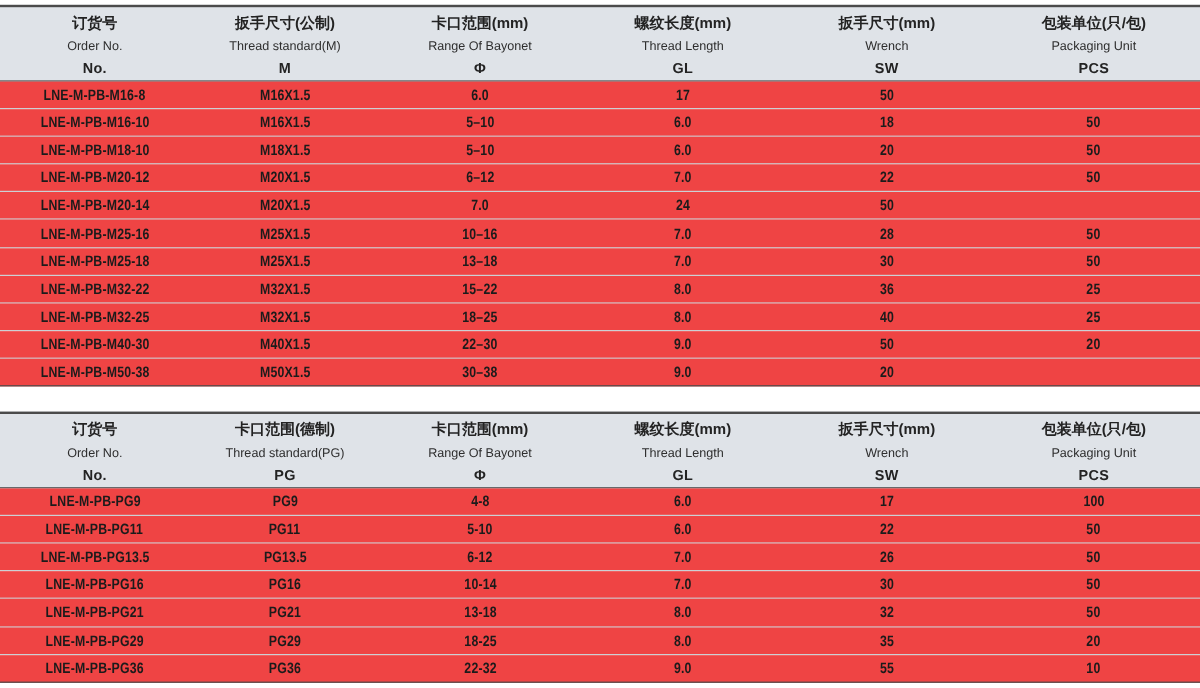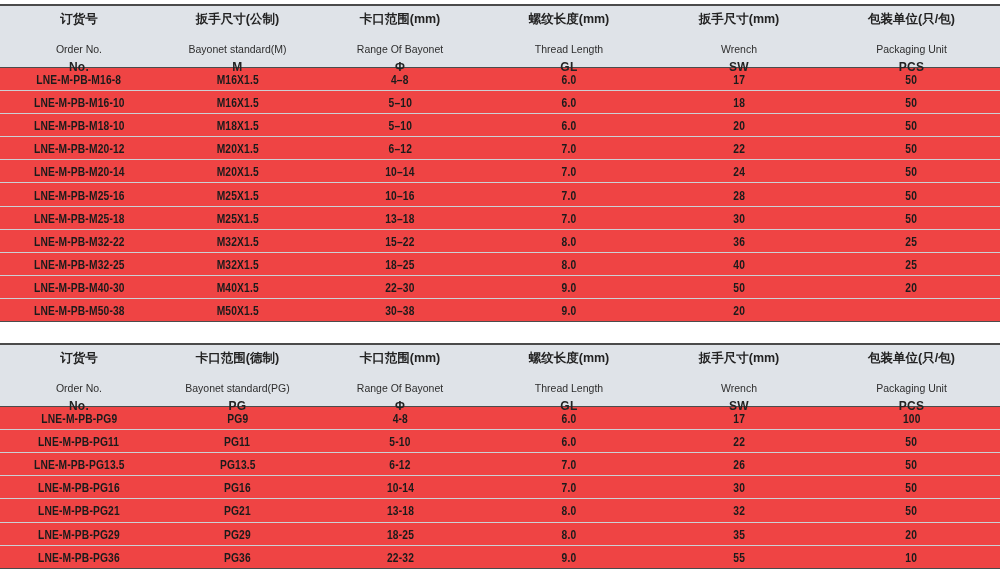--- a/index.html
+++ b/index.html
@@ -21,21 +21,21 @@
     display:grid;
     grid-template-columns:15.8% 15.9% 16.6% 17.2% 16.8% 17.7%;
     background:var(--header-bg);
     border-top:2px solid var(--border-dark);
     border-bottom:1.5px solid var(--border-dark);
     height:64px;
     padding-top:6px;
   }
   .hcell{display:flex;flex-direction:column;align-items:center;text-align:center;line-height:1.15;}
   .zh{font-size:12.5px;font-weight:600;color:#232323;}
-  .en{font-size:10.5px;font-weight:400;color:#2e2e2e;margin-top:17px;}
+  .en{font-size:10.5px;font-weight:400;color:#2e2e2e;margin-top:7px;}
   .abbr{font-size:12px;font-weight:600;color:#232323;margin-top:6px;letter-spacing:0.3px;}
   .tbody{width:100%;}
   .trow{
     display:grid;
     grid-template-columns:15.8% 15.9% 16.6% 17.2% 16.8% 17.7%;
     height:23.1px;
     align-items:center;
     border-bottom:1px solid var(--row-line);
     background:#ef4444;
   }
@@ -58,21 +58,21 @@
 
   <section class="spec-table">
     <div class="thead">
         <div class="hcell">
           <div class="zh">订货号</div>
           <div class="en">Order No.</div>
           <div class="abbr">No.</div>
         </div>
         <div class="hcell">
           <div class="zh">扳手尺寸(公制)</div>
-          <div class="en">Bayonet standard(M)</div>
+          <div class="en">Thread standard(M)</div>
           <div class="abbr">M</div>
         </div>
         <div class="hcell">
           <div class="zh">卡口范围(mm)</div>
           <div class="en">Range Of Bayonet</div>
           <div class="abbr">Φ</div>
         </div>
         <div class="hcell">
           <div class="zh">螺纹长度(mm)</div>
           <div class="en">Thread Length</div>
@@ -86,21 +86,20 @@
         <div class="hcell">
           <div class="zh">包装单位(只/包)</div>
           <div class="en">Packaging Unit</div>
           <div class="abbr">PCS</div>
         </div>
       </div>
     <div class="tbody">
         <div class="trow">
           <div class="cell"><span class="ct">LNE-M-PB-M16-8</span></div>
           <div class="cell"><span class="ct">M16X1.5</span></div>
-          <div class="cell"><span class="ct">4–8</span></div>
           <div class="cell"><span class="ct">6.0</span></div>
           <div class="cell"><span class="ct">17</span></div>
           <div class="cell"><span class="ct">50</span></div>
         </div>
         <div class="trow">
           <div class="cell"><span class="ct">LNE-M-PB-M16-10</span></div>
           <div class="cell"><span class="ct">M16X1.5</span></div>
           <div class="cell"><span class="ct">5–10</span></div>
           <div class="cell"><span class="ct">6.0</span></div>
           <div class="cell"><span class="ct">18</span></div>
@@ -118,21 +117,20 @@
           <div class="cell"><span class="ct">LNE-M-PB-M20-12</span></div>
           <div class="cell"><span class="ct">M20X1.5</span></div>
           <div class="cell"><span class="ct">6–12</span></div>
           <div class="cell"><span class="ct">7.0</span></div>
           <div class="cell"><span class="ct">22</span></div>
           <div class="cell"><span class="ct">50</span></div>
         </div>
         <div class="trow">
           <div class="cell"><span class="ct">LNE-M-PB-M20-14</span></div>
           <div class="cell"><span class="ct">M20X1.5</span></div>
-          <div class="cell"><span class="ct">10–14</span></div>
           <div class="cell"><span class="ct">7.0</span></div>
           <div class="cell"><span class="ct">24</span></div>
           <div class="cell"><span class="ct">50</span></div>
         </div>
         <div class="trow">
           <div class="cell"><span class="ct">LNE-M-PB-M25-16</span></div>
           <div class="cell"><span class="ct">M25X1.5</span></div>
           <div class="cell"><span class="ct">10–16</span></div>
           <div class="cell"><span class="ct">7.0</span></div>
           <div class="cell"><span class="ct">28</span></div>
@@ -182,21 +180,21 @@
 
   <section class="spec-table">
     <div class="thead">
         <div class="hcell">
           <div class="zh">订货号</div>
           <div class="en">Order No.</div>
           <div class="abbr">No.</div>
         </div>
         <div class="hcell">
           <div class="zh">卡口范围(德制)</div>
-          <div class="en">Bayonet standard(PG)</div>
+          <div class="en">Thread standard(PG)</div>
           <div class="abbr">PG</div>
         </div>
         <div class="hcell">
           <div class="zh">卡口范围(mm)</div>
           <div class="en">Range Of Bayonet</div>
           <div class="abbr">Φ</div>
         </div>
         <div class="hcell">
           <div class="zh">螺纹长度(mm)</div>
           <div class="en">Thread Length</div>

